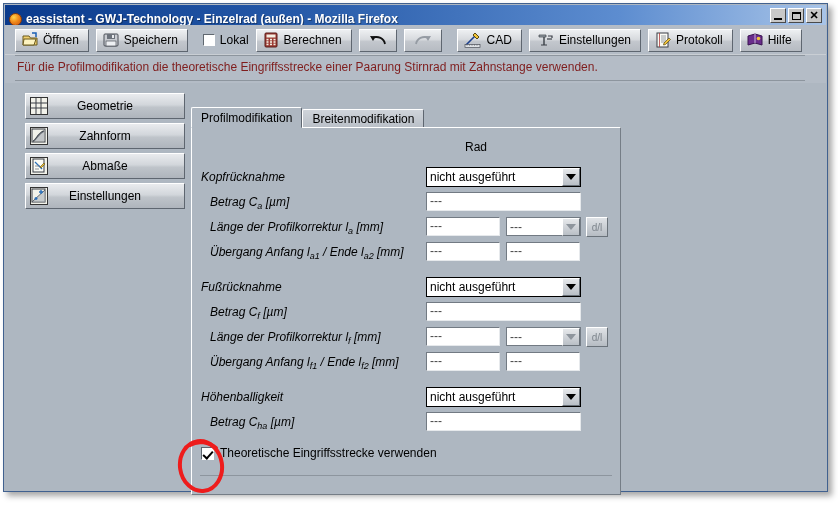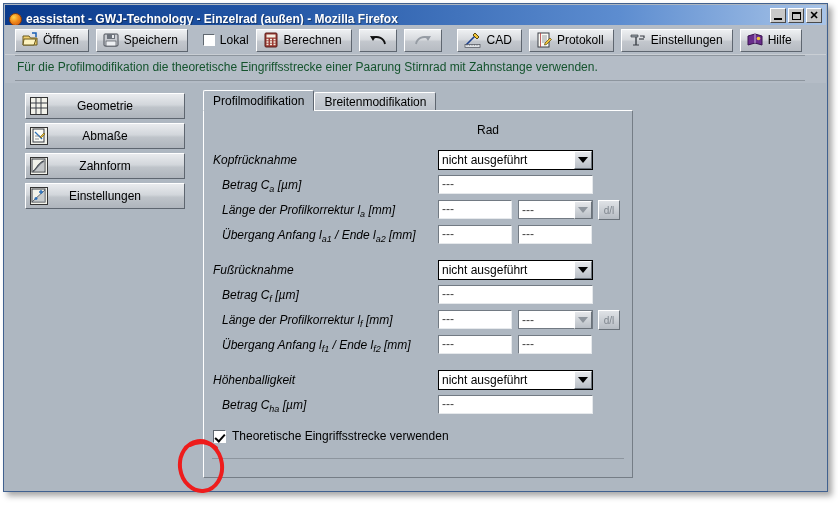--- a/index.html
+++ b/index.html
@@ -67,21 +67,21 @@
     border-top:1px solid #606870;border-left:1px solid #606870;
     border-right:1px solid #fff;border-bottom:1px solid #fff;
     box-sizing:border-box;position:relative;
   }
   
   #hintwrap{
     position:absolute;left:1px;top:51px;width:821px;height:28px;
     background:#b4bcc6;box-sizing:border-box;
   }
   #hintline-top{position:absolute;left:10px;top:0;width:790px;height:1px;background:#8d959e;}
-  #hint{position:absolute;left:12px;top:5px;font-size:12px;color:#14532d;white-space:nowrap;}
+  #hint{position:absolute;left:12px;top:5px;font-size:12px;color:#7f1d1d;white-space:nowrap;}
   #hintline-bot{position:absolute;left:10px;top:25px;width:790px;height:1px;background:#8d959e;}
   
   #bodyarea{
     position:absolute;left:1px;top:79px;width:821px;height:408px;
     background:#aeb7c1;
   }
   
   #leftnav{position:absolute;left:20px;top:10px;width:160px;}
   .navbtn{
     width:160px;height:26px;margin-bottom:4px;
@@ -90,21 +90,21 @@
     border-right:1px solid #5e6670;border-bottom:1px solid #5e6670;
     box-sizing:border-box;display:flex;align-items:center;
     font-size:12px;color:#000;cursor:default;position:relative;
   }
   .navbtn .navicon{
     position:absolute;left:4px;top:3px;width:18px;height:18px;
     border:1px solid #333;background:#f2f2ea;box-sizing:border-box;
   }
   .navbtn .navlabel{width:100%;text-align:center;box-sizing:border-box;}
   
-  #tabarea{position:absolute;left:186px;top:7px;width:478px;height:390px;margin-left:12px;}
+  #tabarea{position:absolute;left:186px;top:24px;width:478px;height:390px;}
   #tabs{position:absolute;left:0;top:0;height:21px;display:flex;}
   .tab{
     height:21px;padding:0 9px;display:flex;align-items:center;
     font-size:12px;box-sizing:border-box;cursor:default;
     border-top:1px solid #fff;border-left:1px solid #fff;border-right:1px solid #5e6670;
     border-top-left-radius:2px;border-top-right-radius:2px;
   }
   .tab.active{background:#aeb7c1;border-bottom:1px solid #aeb7c1;position:relative;z-index:3;}
   .tab.inactive{background:linear-gradient(to bottom,#cfd4da,#b9bfc7);margin-top:2px;height:19px;}
   #tabpanel{
@@ -259,40 +259,40 @@
       <svg width="18" height="16" viewBox="0 0 18 16">
         <path d="M2 13 L12 3" stroke="#1b3f8f" stroke-width="1.6" fill="none"></path>
         <path d="M11 1 L15 5 L13 7 L9 3 Z" fill="#f2c43a" stroke="#5a4b10"></path>
         <rect x="1" y="12.5" width="15" height="3" fill="#dfe2e6" stroke="#4a4f57" stroke-width=".7"></rect>
         <path d="M3 12.5v1.2M5.5 12.5v1.2M8 12.5v1.2M10.5 12.5v1.2M13 12.5v1.2" stroke="#4a4f57" stroke-width=".6"></path>
       </svg>
       <span>CAD</span>
     </div>
 
     <div class="tbtn">
+      <svg width="18" height="16" viewBox="0 0 18 16">
+        <path d="M3 3 L10 3 L10 5 L3 5 Z" fill="#9aa1aa" stroke="#3a3f46" stroke-width=".7"></path>
+        <path d="M8 5 L8 13" stroke="#3a3f46" stroke-width="1.4"></path>
+        <path d="M11 7 L16 7" stroke="#3a3f46" stroke-width="1.2"></path>
+        <path d="M12 4 L16 4 L16 6" fill="none" stroke="#3a3f46" stroke-width="1.2"></path>
+        <path d="M5 13 L11 13" stroke="#3a3f46" stroke-width="1"></path>
+      </svg>
+      <span>Einstellungen</span>
+    </div>
+
+    <div class="tbtn">
       <svg width="16" height="16" viewBox="0 0 16 16">
         <rect x="2" y="1" width="11" height="14" fill="#fbfbf5" stroke="#3a3f46"></rect>
         <path d="M4.5 1v14" stroke="#b03a3a" stroke-width=".8"></path>
         <g stroke="#6f7680" stroke-width=".7">
           <path d="M6 4h5M6 6h5M6 8h5M6 10h4"></path>
         </g>
         <path d="M9 11 L14 6 L15.5 7.5 L10.5 12.5 L8.5 13 Z" fill="#f2c43a" stroke="#5a4b10" stroke-width=".7"></path>
       </svg>
       <span>Protokoll</span>
-    </div>
-
-    <div class="tbtn">
-      <svg width="18" height="16" viewBox="0 0 18 16">
-        <path d="M3 3 L10 3 L10 5 L3 5 Z" fill="#9aa1aa" stroke="#3a3f46" stroke-width=".7"></path>
-        <path d="M8 5 L8 13" stroke="#3a3f46" stroke-width="1.4"></path>
-        <path d="M11 7 L16 7" stroke="#3a3f46" stroke-width="1.2"></path>
-        <path d="M12 4 L16 4 L16 6" fill="none" stroke="#3a3f46" stroke-width="1.2"></path>
-        <path d="M5 13 L11 13" stroke="#3a3f46" stroke-width="1"></path>
-      </svg>
-      <span>Einstellungen</span>
     </div>
 
     <div class="tbtn">
       <svg width="16" height="16" viewBox="0 0 16 16">
         <path d="M1 4 L8 2 L15 4 L15 13 L8 11 L1 13 Z" fill="#6a2d8c" stroke="#3a1450"></path>
         <path d="M8 2 L8 11" stroke="#d9c5e8" stroke-width=".9"></path>
         <circle cx="11.5" cy="6.5" r="1.8" fill="#f2c43a"></circle>
       </svg>
       <span>Hilfe</span>
     </div>
@@ -313,42 +313,42 @@
         <span class="navicon">
           <svg width="16" height="16" viewBox="0 0 16 16">
               <g stroke="#3a3f46" stroke-width="1" fill="none">
                 <path d="M0 5h16M0 10h16M5 0v16M10 0v16"></path>
               </g>
             </svg>
         </span>
         <span class="navlabel">Geometrie</span>
       </div>
 
+
+      <div class="navbtn">
+        <span class="navicon">
+          <svg width="16" height="16" viewBox="0 0 16 16">
+              <rect x="1" y="1" width="13" height="13" fill="#f2f2ea" stroke="#3a3f46"></rect>
+              <path d="M2 13 C5 13 6 6 13 3" fill="none" stroke="#3a3f46" stroke-width="1.5"></path>
+              <path d="M2 13 C5 13 6 6 13 3 L13 13 Z" fill="#9aa1aa" opacity=".55"></path>
+            </svg>
+        </span>
+        <span class="navlabel">Zahnform</span>
+      </div>
 
       <div class="navbtn">
         <span class="navicon">
           <svg width="16" height="16" viewBox="0 0 16 16">
               <rect x="2" y="1" width="11" height="13" fill="#fbfbf5" stroke="#3a3f46"></rect>
               <path d="M4 4 L11 11" stroke="#2a6fb8" stroke-width="1.2"></path>
               <path d="M4 8h5M4 11h4" stroke="#6f7680" stroke-width=".8"></path>
               <path d="M9 9 L13 5 L14 6 L10 10 Z" fill="#f2c43a" stroke="#5a4b10" stroke-width=".6"></path>
             </svg>
         </span>
         <span class="navlabel">Abmaße</span>
-      </div>
-
-      <div class="navbtn">
-        <span class="navicon">
-          <svg width="16" height="16" viewBox="0 0 16 16">
-              <rect x="1" y="1" width="13" height="13" fill="#f2f2ea" stroke="#3a3f46"></rect>
-              <path d="M2 13 C5 13 6 6 13 3" fill="none" stroke="#3a3f46" stroke-width="1.5"></path>
-              <path d="M2 13 C5 13 6 6 13 3 L13 13 Z" fill="#9aa1aa" opacity=".55"></path>
-            </svg>
-        </span>
-        <span class="navlabel">Zahnform</span>
       </div>
 
       <div class="navbtn">
         <span class="navicon">
           <svg width="16" height="16" viewBox="0 0 16 16">
               <rect x="1" y="1" width="13" height="13" fill="#f2f2ea" stroke="#3a3f46"></rect>
               <path d="M1 14 L14 2" stroke="#3a3f46" stroke-width="1"></path>
               <path d="M1 14 L14 2 L14 14 Z" fill="#aab0b8" opacity=".6"></path>
               <g stroke="#2a6fb8" stroke-width="1.4">
                 <path d="M10 2v4M8 4h4M5 9v3M3.5 10.5h3"></path>

